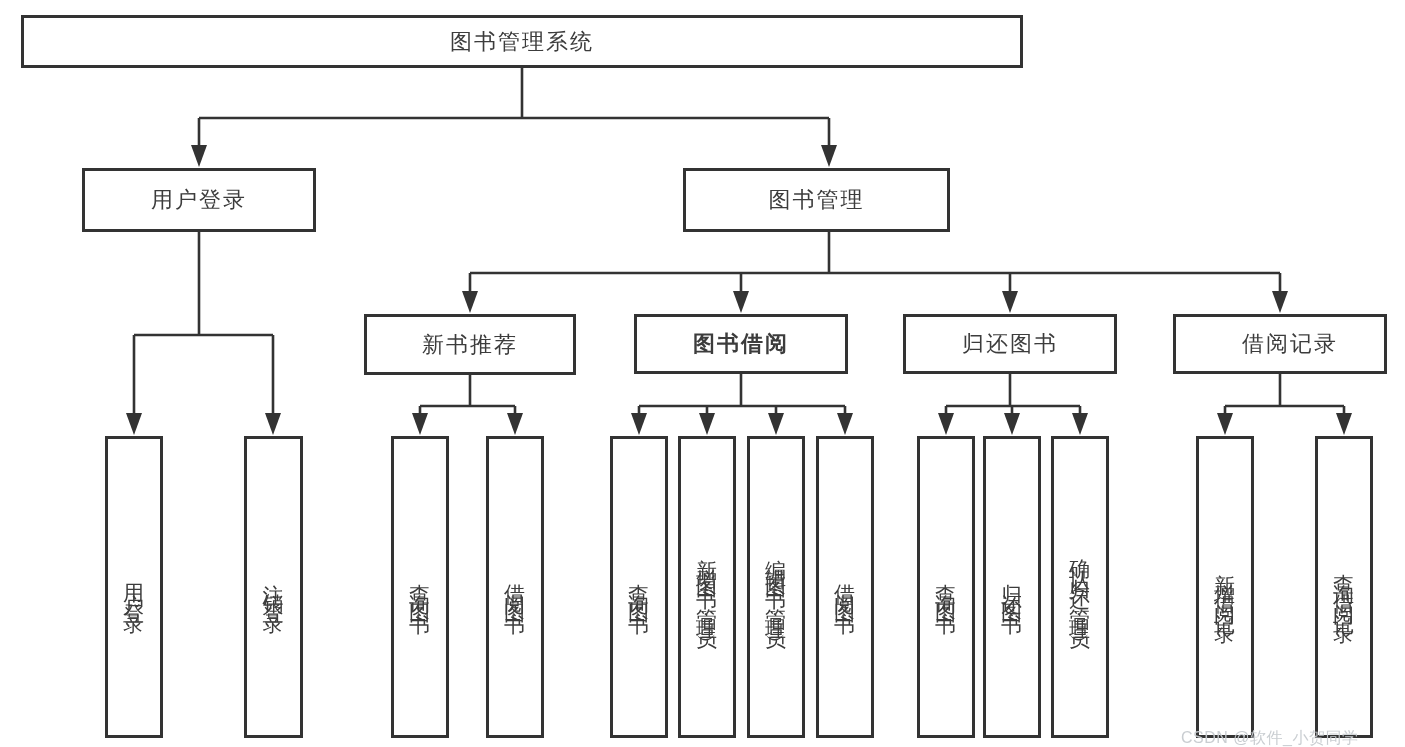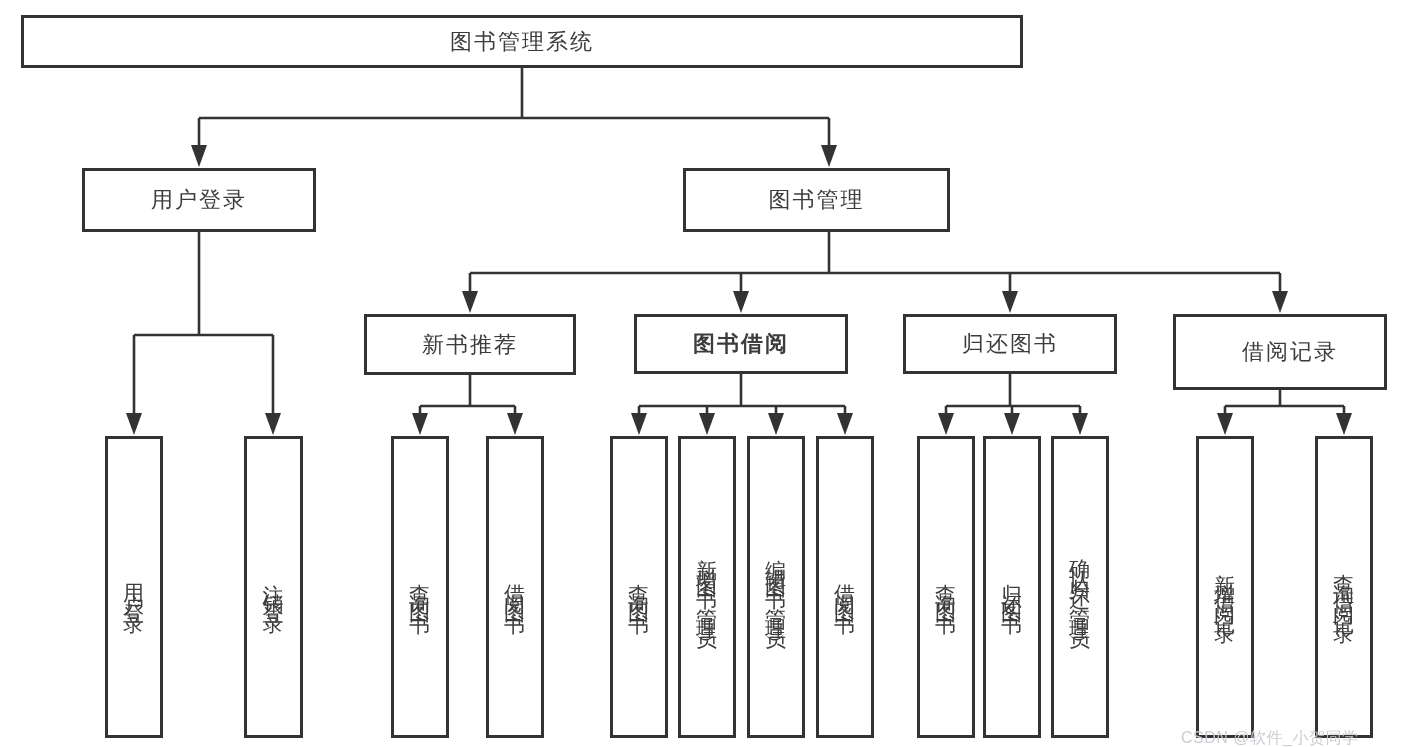--- a/index.html
+++ b/index.html
@@ -114,21 +114,21 @@
 
 <div class="node h" style="left:364px; top:314px; width:212px; height:61px;">
   <span>新书推荐</span>
 </div>
 <div class="node h" style="left:634px; top:314px; width:214px; height:60px;font-weight:bold;">
   <span>图书借阅</span>
 </div>
 <div class="node h" style="left:903px; top:314px; width:214px; height:60px;">
   <span>归还图书</span>
 </div>
-<div class="node h" style="left:1173px; top:314px; width:214px; height:76px;padding-left:20px;">
+<div class="node h" style="left:1173px; top:314px; width:214px; height:60px;padding-left:20px;">
   <span>借阅记录</span>
 </div>
 
 <div class="node v" style="left:105px; top:436px; width:58px; height:302px;">
   <span>用户登录</span>
 </div>
 <div class="node v" style="left:244px; top:436px; width:59px; height:302px;">
   <span>注销登录</span>
 </div>
 

